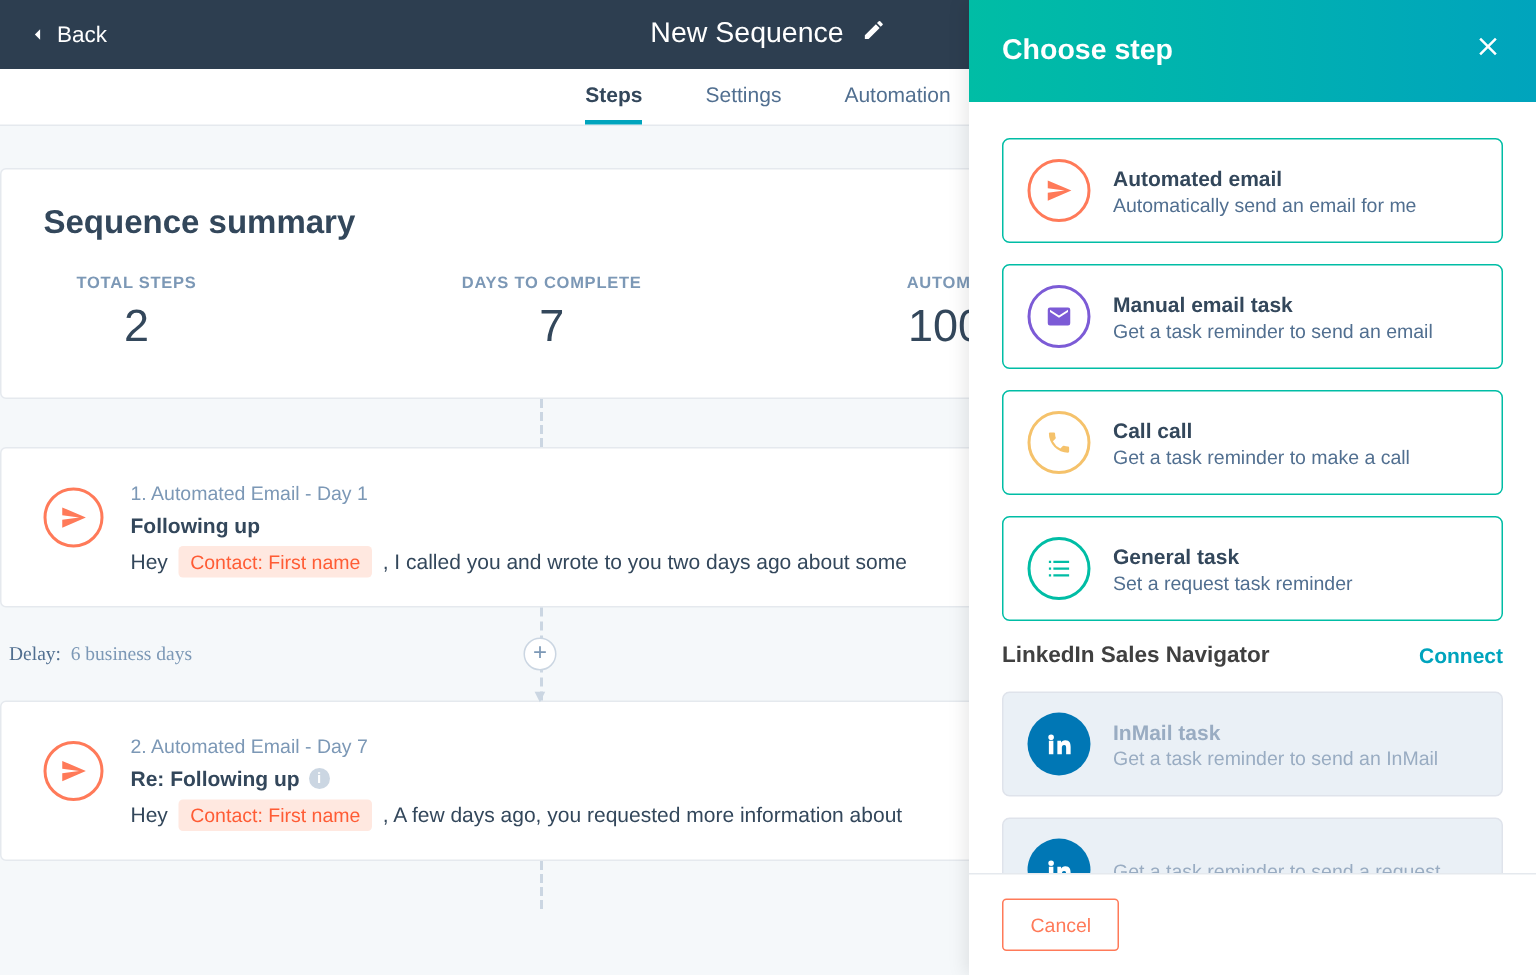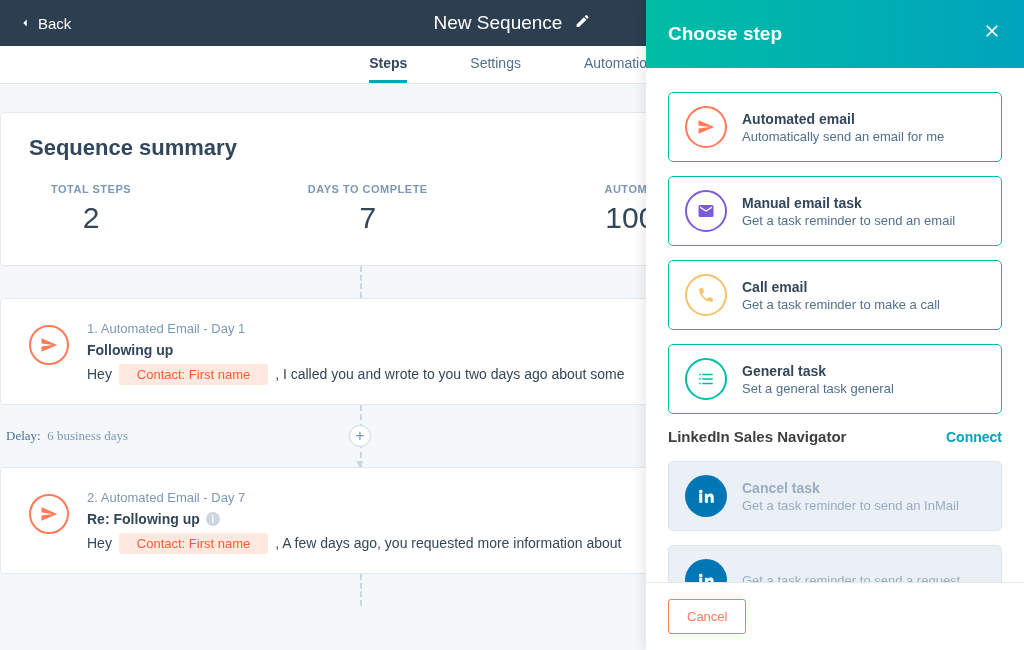--- a/index.html
+++ b/index.html
@@ -4,21 +4,21 @@
   <style>
     * { box-sizing: border-box; margin: 0; padding: 0; }
     body { font-family: -apple-system, BlinkMacSystemFont, "Segoe UI", Helvetica, Arial, sans-serif; background: #f5f8fa; width: 1024px; height: 650px; overflow: hidden; position: relative; color: #33475b; }
     
     .topbar { background: #2d3e50; height: 46px; display: flex; align-items: center; padding: 0 18px; position: relative; }
     .back-btn { color: #fff; font-size: 15px; display: flex; align-items: center; gap: 6px; cursor: pointer; }
     .back-btn svg { width: 14px; height: 14px; fill: #fff; }
     .topbar-title { position: absolute; left: 50%; transform: translateX(-50%); display: flex; align-items: center; gap: 12px; color: #fff; font-size: 19px; font-weight: 400; }
     .edit-icon svg { width: 16px; height: 16px; fill: #fff; }
     
-    .tabbar { background: #fff; height: 38px; display: flex; align-items: stretch; justify-content: center; gap: 63px; border-bottom: 1px solid #e5e9ee; }
+    .tabbar { background: #fff; height: 38px; display: flex; align-items: stretch; justify-content: center; gap: 42px; border-bottom: 1px solid #e5e9ee; }
     .tab { display: flex; align-items: center; font-size: 14px; color: #516f90; cursor: pointer; border-bottom: 3px solid transparent; }
     .tab.active { color: #33475b; font-weight: 600; border-bottom-color: #00a4bd; }
     
     .content { padding: 28px 0 0 0; overflow: hidden; height: calc(650px - 46px - 38px); display: flex; flex-direction: column; align-items: flex-start; }
     
     .card { background: #fff; border: 1px solid #e5e9ee; border-radius: 4px; width: 720px; padding: 22px 28px; }
     
     .summary-title { font-size: 22px; font-weight: 600; color: #33475b; margin-bottom: 22px; }
     .stats { display: flex; justify-content: space-between; padding: 0 8px 8px 22px; margin-top: 10px; }
     .stat { text-align: center; }
@@ -26,21 +26,21 @@
     .stat-value { font-size: 30px; color: #33475b; font-weight: 400; }
     
     .step-card { display: flex; gap: 18px; align-items: flex-start; }
     .step-icon { width: 40px; height: 40px; border-radius: 50%; border: 2px solid #ff7a59; display: flex; align-items: center; justify-content: center; flex-shrink: 0; margin-top: 4px; }
     .step-icon svg { width: 18px; height: 18px; fill: #ff7a59; }
     .step-body { flex: 1; }
     .step-label { color: #7c98b6; font-size: 13px; margin-bottom: 6px; }
     .step-subject { font-weight: 600; font-size: 14px; color: #33475b; margin-bottom: 8px; display: flex; align-items: center; gap: 6px; }
     .info-icon { width: 14px; height: 14px; border-radius: 50%; background: #cbd6e2; color: #fff; display: inline-flex; align-items: center; justify-content: center; font-size: 10px; }
     .step-preview { font-size: 14px; color: #33475b; }
-    .token { background: #ffe8e0; color: #ff5c35; padding: 3px 18px; border-radius: 3px; font-size: 13px; margin: 0 3px; }
+    .token { background: #ffe8e0; color: #ff5c35; padding: 3px 8px; border-radius: 3px; font-size: 13px; margin: 0 3px; }
     
     .connector { width: 720px; position: relative; height: 62px; display: flex; align-items: center; }
     .connector::before { content: ''; position: absolute; left: 50%; top: 0; bottom: 0; border-left: 2px dashed #cbd6e2; }
     .add-btn { position: absolute; left: 50%; top: 50%; transform: translate(-50%, -50%); width: 22px; height: 22px; border-radius: 50%; border: 1px solid #cbd6e2; background: #fff; display: flex; align-items: center; justify-content: center; color: #7c98b6; font-size: 16px; cursor: pointer; z-index: 2; }
     .connector-arrow { position: absolute; left: 50%; bottom: -4px; transform: translateX(-50%); color: #cbd6e2; font-size: 12px; }
     .delay-label { position: absolute; left: 6px; top: 50%; transform: translateY(-50%); font-size: 13px; color: #516f90; font-family: Liberation Serif, serif; }
     .delay-label .delay-val { color: #7c98b6; }
     
     .connector-bottom { width: 720px; height: 32px; position: relative; }
     .connector-bottom::before { content: ''; position: absolute; left: 50%; top: 0; bottom: 0; border-left: 2px dashed #cbd6e2; }
@@ -208,49 +208,49 @@
         <div class="opt-desc">Get a task reminder to send an email</div>
       </div>
     </div>
     <div class="option">
       <div class="opt-icon yellow">
           <svg viewBox="0 0 24 24">
             <path d="M6.6 10.8a15 15 0 006.6 6.6l2.2-2.2a1 1 0 011-.24 11.4 11.4 0 003.6.58 1 1 0 011 1V20a1 1 0 01-1 1A17 17 0 013 4a1 1 0 011-1h3.5a1 1 0 011 1 11.4 11.4 0 00.58 3.6 1 1 0 01-.24 1L6.6 10.8z"></path>
           </svg>
         </div>
       <div class="opt-text">
-        <div class="opt-title">Call email</div>
+        <div class="opt-title">Call call</div>
         <div class="opt-desc">Get a task reminder to make a call</div>
       </div>
     </div>
     <div class="option">
       <div class="opt-icon teal">
           <svg viewBox="0 0 24 24">
             <path d="M3 5h2v2H3V5zm4 0h14v2H7V5zM3 11h2v2H3v-2zm4 0h14v2H7v-2zM3 17h2v2H3v-2zm4 0h14v2H7v-2z"></path>
           </svg>
         </div>
       <div class="opt-text">
         <div class="opt-title">General task</div>
-        <div class="opt-desc">Set a general task general</div>
+        <div class="opt-desc">Set a request task reminder</div>
       </div>
     </div>
 
     <div class="section-header">
       <div class="section-title">LinkedIn Sales Navigator</div>
       <div class="section-link">Connect</div>
     </div>
 
     <div class="option disabled">
       <div class="opt-icon linkedin">
           <svg viewBox="0 0 24 24">
             <path d="M4.98 3.5a2.5 2.5 0 11.02 5 2.5 2.5 0 01-.02-5zM3 9h4v12H3V9zm7 0h3.8v1.7h.05c.53-1 1.82-2.05 3.75-2.05 4 0 4.75 2.65 4.75 6.1V21h-4v-5.3c0-1.27-.02-2.9-1.77-2.9-1.77 0-2.04 1.38-2.04 2.8V21h-4V9z"></path>
           </svg>
         </div>
       <div class="opt-text">
-        <div class="opt-title">Cancel task</div>
+        <div class="opt-title">InMail task</div>
         <div class="opt-desc">Get a task reminder to send an InMail</div>
       </div>
     </div>
     <div class="option disabled">
       <div class="opt-icon linkedin">
           <svg viewBox="0 0 24 24">
             <path d="M4.98 3.5a2.5 2.5 0 11.02 5 2.5 2.5 0 01-.02-5zM3 9h4v12H3V9zm7 0h3.8v1.7h.05c.53-1 1.82-2.05 3.75-2.05 4 0 4.75 2.65 4.75 6.1V21h-4v-5.3c0-1.27-.02-2.9-1.77-2.9-1.77 0-2.04 1.38-2.04 2.8V21h-4V9z"></path>
           </svg>
         </div>
       <div class="opt-text">

